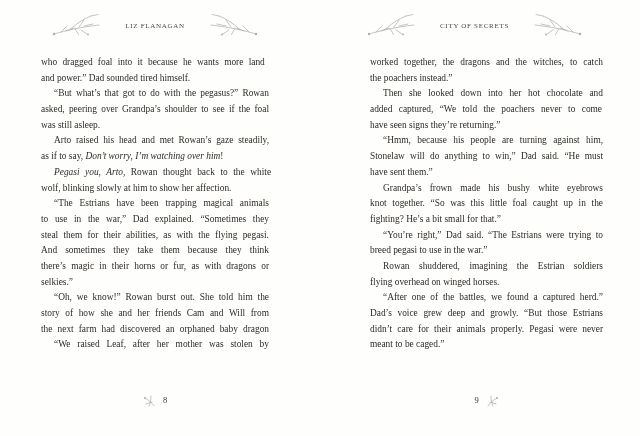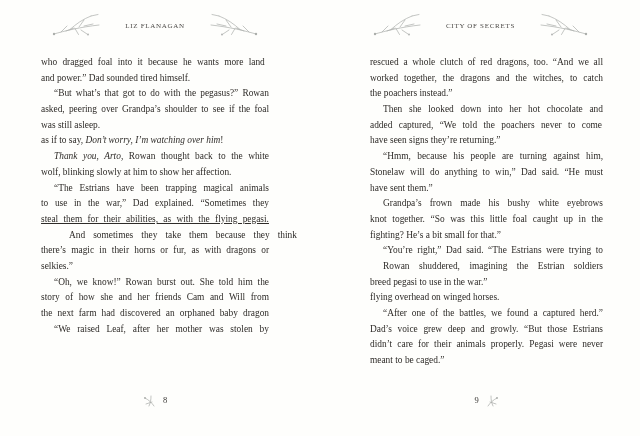--- a/index.html
+++ b/index.html
@@ -10,36 +10,36 @@
   }
   .page { position:absolute; top:0; height:408px; }
   #page-left  { left:0;   width:320px; }
   #page-right { left:320px; width:320px; }
 
   .running-header {
     position:absolute; top:11px; height:30px;
     display:flex; align-items:center; justify-content:center; gap:24px;
   }
   #page-left  .running-header { left:41px; width:228px; }
-  #page-right .running-header { left:44px; width:233px; }
+  #page-right .running-header { left:38px; width:233px; }
   .header-title {
     font-size:7px; letter-spacing:0.7px; color:#4c4a47; white-space:nowrap;
   }
   .orn { flex:0 0 auto; }
   .flip { transform:scaleX(-1); }
 
   .text-block { position:absolute; top:55px; }
   #page-left  .text-block { left:41px; width:228px; }
   #page-right .text-block { left:50px; width:233px; }
 
   .line {
     height:15.7px; line-height:15.7px; font-size:9.4px;
     white-space:nowrap; overflow:visible;
   }
-  .line.indent { padding-left:13px; }
+  .line.indent { padding-left:13px;text-align:center; }
   .ltxt { display:inline-block; white-space:pre; transform-origin:0 50%; }
   .ltxt i { font-style:italic; }
 
   .page-footer {
     position:absolute; top:392px; height:16px;
     display:flex; align-items:center; justify-content:center; gap:5px;
   }
   #page-left  .page-footer { left:41px; width:228px; }
   #page-right .page-footer { left:50px; width:233px; }
   .page-number { font-size:8.5px; color:#3a3835; }
@@ -81,27 +81,28 @@
       <circle cx="37" cy="21.5" r="0.9" fill="#abaeab"></circle>
     </svg>
   </div>
 
   <div class="text-block">
       <div class="line just"><span class="ltxt" style="word-spacing: 2.91px;"><span>who dragged foal into it because he wants more land</span></span></div>
       <div class="line"><span class="ltxt"><span>and power.” Dad sounded tired himself.</span></span></div>
       <div class="line indent just"><span class="ltxt" style="word-spacing: 1.81px;"><span>“But what’s that got to do with the pegasus?” Rowan</span></span></div>
       <div class="line just"><span class="ltxt" style="word-spacing: 1.85px;"><span>asked, peering over Grandpa’s shoulder to see if the foal</span></span></div>
       <div class="line"><span class="ltxt"><span>was still asleep.</span></span></div>
+      <div class="line indent just"><span class="ltxt" style="word-spacing: 2.45px;"><span>Arto raised his head and met Rowan’s gaze steadily,</span></span></div>
       <div class="line"><span class="ltxt"><span>as if to say, </span><i>Don’t worry, I’m watching over him</i><span>!</span></span></div>
-      <div class="line indent just"><span class="ltxt" style="word-spacing: 3.2px;"><i>Thank you, Arto,</i><span> Rowan thought back to the white</span></span></div>
+      <div class="line indent just"><span class="ltxt" style="word-spacing: 3.2px;"><i>Pegasi you, Arto,</i><span> Rowan thought back to the white</span></span></div>
       <div class="line"><span class="ltxt"><span>wolf, blinking slowly at him to show her affection.</span></span></div>
       <div class="line indent just"><span class="ltxt" style="word-spacing: 4.42px;"><span>“The Estrians have been trapping magical animals</span></span></div>
       <div class="line just"><span class="ltxt" style="word-spacing: 4.27px;"><span>to use in the war,” Dad explained. “Sometimes they</span></span></div>
-      <div class="line just"><span class="ltxt" style="word-spacing: 2.91px; text-decoration: underline;"><span>steal them for their abilities, as with the flying pegasi.</span></span></div>
-      <div class="line just"><span class="ltxt" style="word-spacing: 5.68px; margin-left: 28px;"><span>And sometimes they take them because they think</span></span></div>
+      <div class="line just"><span class="ltxt" style="word-spacing: 2.91px;"><span>steal them for their abilities, as with the flying pegasi.</span></span></div>
+      <div class="line just"><span class="ltxt" style="word-spacing: 5.68px;"><span>And sometimes they take them because they think</span></span></div>
       <div class="line just"><span class="ltxt" style="word-spacing: 2.87px;"><span>there’s magic in their horns or fur, as with dragons or</span></span></div>
       <div class="line"><span class="ltxt"><span>selkies.”</span></span></div>
       <div class="line indent just"><span class="ltxt" style="word-spacing: 2.51px;"><span>“Oh, we know!” Rowan burst out. She told him the</span></span></div>
       <div class="line just"><span class="ltxt" style="word-spacing: 3.22px;"><span>story of how she and her friends Cam and Will from</span></span></div>
       <div class="line just"><span class="ltxt" style="word-spacing: 2.73px;"><span>the next farm had discovered an orphaned baby dragon</span></span></div>
       <div class="line indent just"><span class="ltxt" style="word-spacing: 4.48px;"><span>“We raised Leaf, after her mother was stolen by</span></span></div>
     </div>
 
   <div class="page-footer">
     <svg class="orn" width="15" height="13" viewBox="0 0 15 13">
@@ -145,35 +146,34 @@
         <path d="M40 3 l7 -1.5"></path>
           <path d="M24 15.5 l3.5 6"></path>
         <path d="M30 17 l6 4"></path>
       </g>
       <circle cx="3" cy="21" r="1.2" fill="#abaeab"></circle>
       <circle cx="37" cy="21.5" r="0.9" fill="#abaeab"></circle>
     </svg>
   </div>
 
   <div class="text-block">
-      <div class="line just"><span class="ltxt" style="word-spacing: 2.42px;"><span>rescued a whole clutch of red dragons, too. “And we all</span></span></div>
       <div class="line just"><span class="ltxt" style="word-spacing: 3.66px;"><span>worked together, the dragons and the witches, to catch</span></span></div>
       <div class="line"><span class="ltxt"><span>the poachers instead.”</span></span></div>
       <div class="line indent just"><span class="ltxt" style="word-spacing: 4.39px;"><span>Then she looked down into her hot chocolate and</span></span></div>
       <div class="line just"><span class="ltxt" style="word-spacing: 4.01px;"><span>added captured, “We told the poachers never to come</span></span></div>
       <div class="line"><span class="ltxt"><span>have seen signs they’re returning.”</span></span></div>
       <div class="line indent just"><span class="ltxt" style="word-spacing: 4.02px;"><span>“Hmm, because his people are turning against him,</span></span></div>
       <div class="line just"><span class="ltxt" style="word-spacing: 2.89px;"><span>Stonelaw will do anything to win,” Dad said. “He must</span></span></div>
       <div class="line"><span class="ltxt"><span>have sent them.”</span></span></div>
       <div class="line indent just"><span class="ltxt" style="word-spacing: 5.77px;"><span>Grandpa’s frown made his bushy white eyebrows</span></span></div>
       <div class="line just"><span class="ltxt" style="word-spacing: 3.33px;"><span>knot together. “So was this little foal caught up in the</span></span></div>
       <div class="line"><span class="ltxt"><span>fighting? He’s a bit small for that.”</span></span></div>
       <div class="line indent just"><span class="ltxt" style="word-spacing: 2.17px;"><span>“You’re right,” Dad said. “The Estrians were trying to</span></span></div>
+      <div class="line"><span class="ltxt"><span>breed pegasi to use in the war.”</span></span></div>
       <div class="line indent just"><span class="ltxt" style="word-spacing: 7.13px;"><span>Rowan shuddered, imagining the Estrian soldiers</span></span></div>
-      <div class="line"><span class="ltxt"><span>breed pegasi to use in the war.”</span></span></div>
       <div class="line"><span class="ltxt"><span>flying overhead on winged horses.</span></span></div>
       <div class="line indent just"><span class="ltxt" style="word-spacing: 2.55px;"><span>“After one of the battles, we found a captured herd.”</span></span></div>
       <div class="line just"><span class="ltxt" style="word-spacing: 3.26px;"><span>Dad’s voice grew deep and growly. “But those Estrians</span></span></div>
       <div class="line just"><span class="ltxt" style="word-spacing: 2.77px;"><span>didn’t care for their animals properly. Pegasi were never</span></span></div>
       <div class="line"><span class="ltxt"><span>meant to be caged.”</span></span></div>
     </div>
 
   <div class="page-footer">
     <span class="page-number">9</span>
     <svg class="orn flip" width="15" height="13" viewBox="0 0 15 13">

